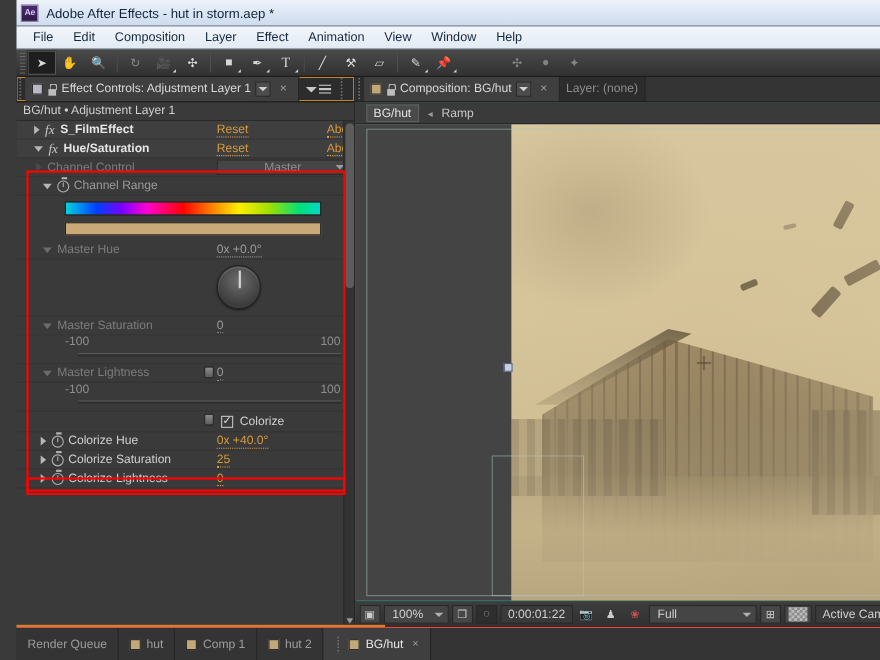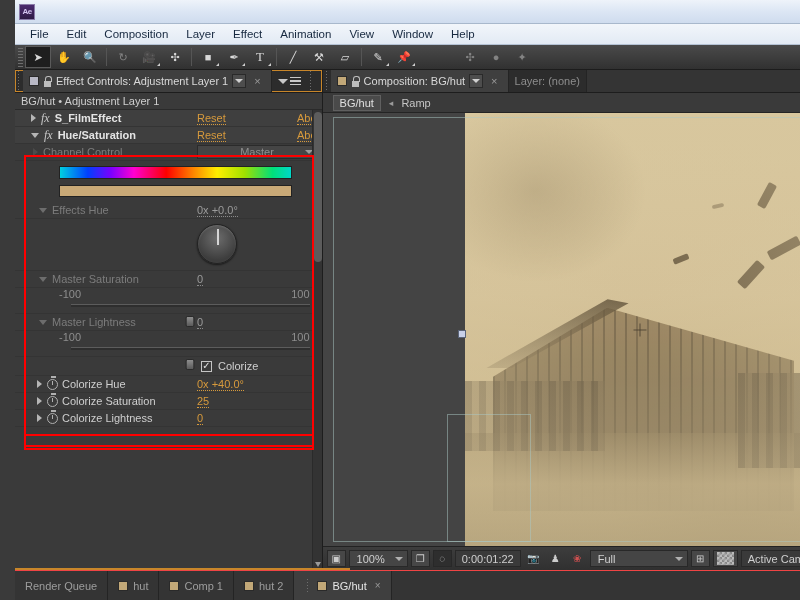--- a/index.html
+++ b/index.html
@@ -380,20 +380,21 @@
   .bstrip-fill { flex: 1; background: #343434; border-right: 1px solid #242424; }
   .orange-underline { position: absolute; left: 0; bottom: 0; height: 2px; width: 335px; background: #c8862a; }
 </style>
 </head>
 <body>
 
 <div class="app">
 
   <div class="titlebar">
     <div class="ae-logo">Ae</div>
+    <div class="title-text">Adobe After Effects - hut in storm.aep *</div>
   </div>
 
   <div class="menubar">
     <div class="menu-item">File</div>
     <div class="menu-item">Edit</div>
     <div class="menu-item">Composition</div>
     <div class="menu-item">Layer</div>
     <div class="menu-item">Effect</div>
     <div class="menu-item">Animation</div>
     <div class="menu-item">View</div>
@@ -515,29 +516,34 @@
 
         <div class="row" style="padding-left:18px">
           <i class="tri dimt right" style="opacity:.35"></i>
           <span class="prop-label dim">Channel Control</span>
           <span class="dd-box">
             <span>Master</span>
             <i class="caret-dn"></i>
           </span>
         </div>
 
+        <div class="row" style="padding-left:24px">
+          <i class="tri down"></i>
+          <span class="stopwatch"></span>
+          <span class="prop-label">Channel Range</span>
+        </div>
 
         <div class="band-wrap">
           <div class="rainbow"></div>
           <div class="tanband"></div>
         </div>
 
         <div class="row" style="padding-left:24px">
           <i class="tri dimt down"></i>
-          <span class="prop-label dim">Effects Hue</span>
+          <span class="prop-label dim">Master Hue</span>
           <span class="val">0x +0.0°</span>
         </div>
         <div class="dial-wrap">
           <div class="dial"></div>
         </div>
 
         <div class="row" style="padding-left:24px">
           <i class="tri dimt down"></i>
           <span class="prop-label dim">Master Saturation</span>
           <span class="val">0</span>

